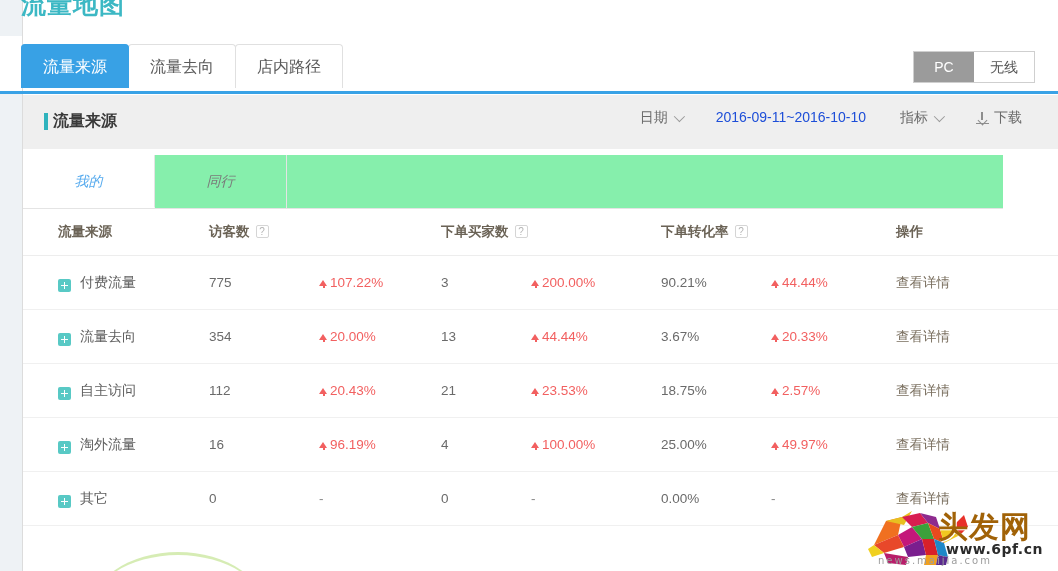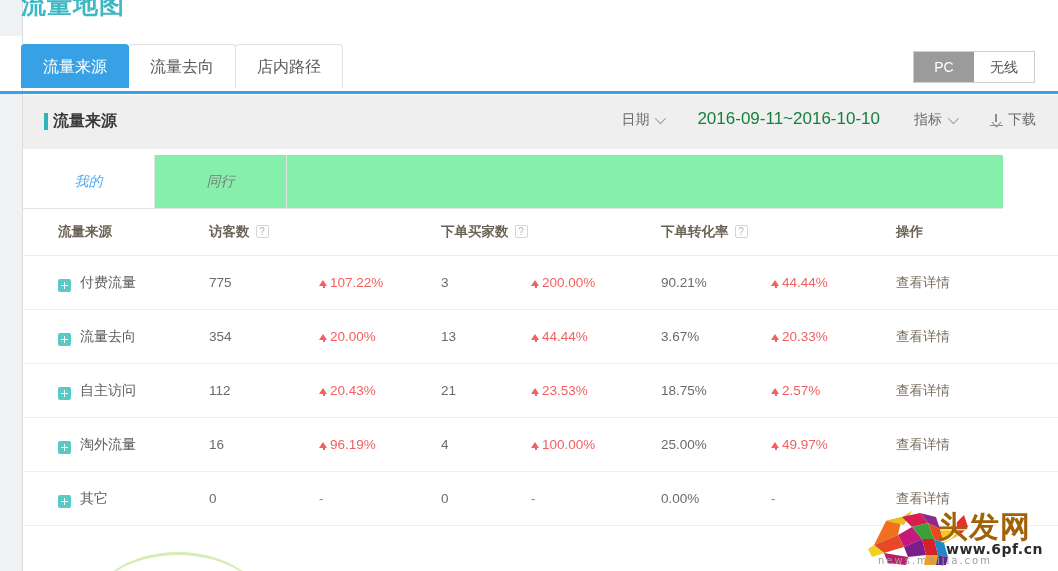--- a/index.html
+++ b/index.html
@@ -37,24 +37,24 @@
   
   .seg{position:absolute;right:23px;top:51px;display:flex;border:1px solid #cfcfcf;border-radius:0;overflow:hidden;background:#a16207;}
   .seg div{width:60px;height:30px;line-height:30px;text-align:center;font-size:14px;color:#555;box-sizing:border-box;}
   .seg div.on{background:#9b9b9b;color:#ffffff;}
   .seg div.off{background:#ffffff;color:#555;}
 
   
   .band{position:absolute;left:23px;top:95px;width:1035px;height:54px;background:#efefef;}
   .band-title{position:absolute;left:21px;top:16px;font-size:16px;font-weight:bold;color:#3a3a3a;padding-left:9px;}
   .band-title:before{content:"";position:absolute;left:0;top:2px;width:4px;height:17px;background:#2fb3bd;}
-  .band-ctrls{position:absolute;right:22px;top:14px;display:flex;align-items:flex-end;font-size:14px;color:#6b6b6b;}
+  .band-ctrls{position:absolute;right:36px;top:14px;display:flex;align-items:flex-start;font-size:14px;color:#6b6b6b;}
   .band-ctrls .ctl{margin-left:34px;display:flex;align-items:center;white-space:nowrap;}
   .caret{display:inline-block;margin-left:6px;width:7px;height:7px;border-right:1.4px solid #9a9a9a;border-bottom:1.4px solid #9a9a9a;transform:rotate(45deg) translateY(-2px);}
-  .daterange{color:#15803d;font-size:17px;}
+  .daterange{color:#1d4ed8;font-size:14px;}
   .dl-icon{display:inline-block;position:relative;width:13px;height:13px;margin-right:5px;}
   .dl-icon i{position:absolute;left:5px;top:0;width:1.5px;height:8px;background:#8d8d8d;}
   .dl-icon b{position:absolute;left:2.5px;top:5px;width:6px;height:6px;border-right:1.5px solid #8d8d8d;border-bottom:1.5px solid #8d8d8d;transform:rotate(45deg);}
   .dl-icon s{position:absolute;left:0;top:11px;width:13px;height:1.5px;background:#8d8d8d;}
 
   
   .subtabs{position:absolute;left:23px;top:155px;width:980px;height:54px;background:#86efac;border-bottom:1px solid #e4e4e4;display:flex;box-sizing:border-box;font-style:italic;}
   .subtab{width:132px;height:53px;line-height:53px;text-align:center;font-size:14px;color:#7a7a7a;border-right:1px solid #e4e4e4;box-sizing:border-box;}
   .subtab.active{background:#ffffff;color:#55aaee;border-bottom:1px solid #ffffff;}
   .subtabs-fill{flex:1;}

